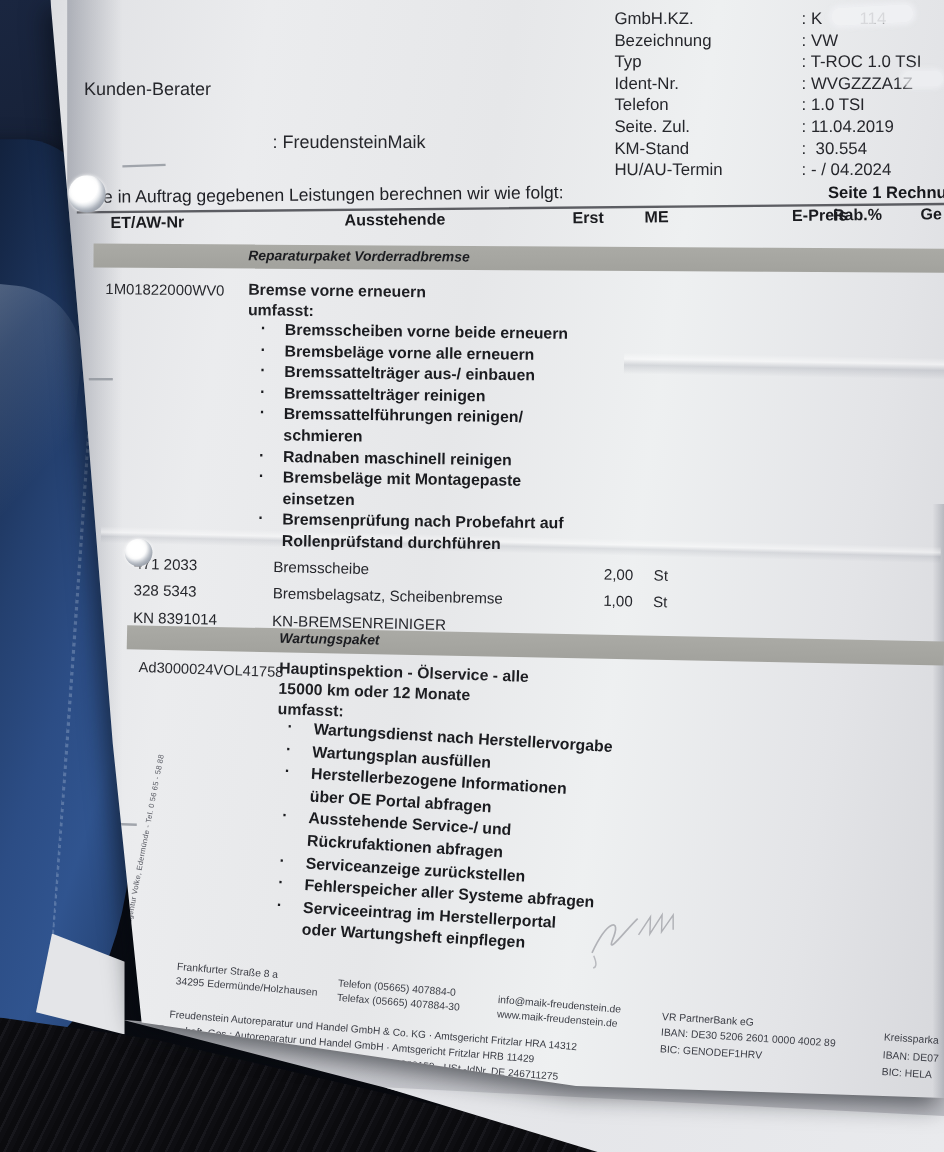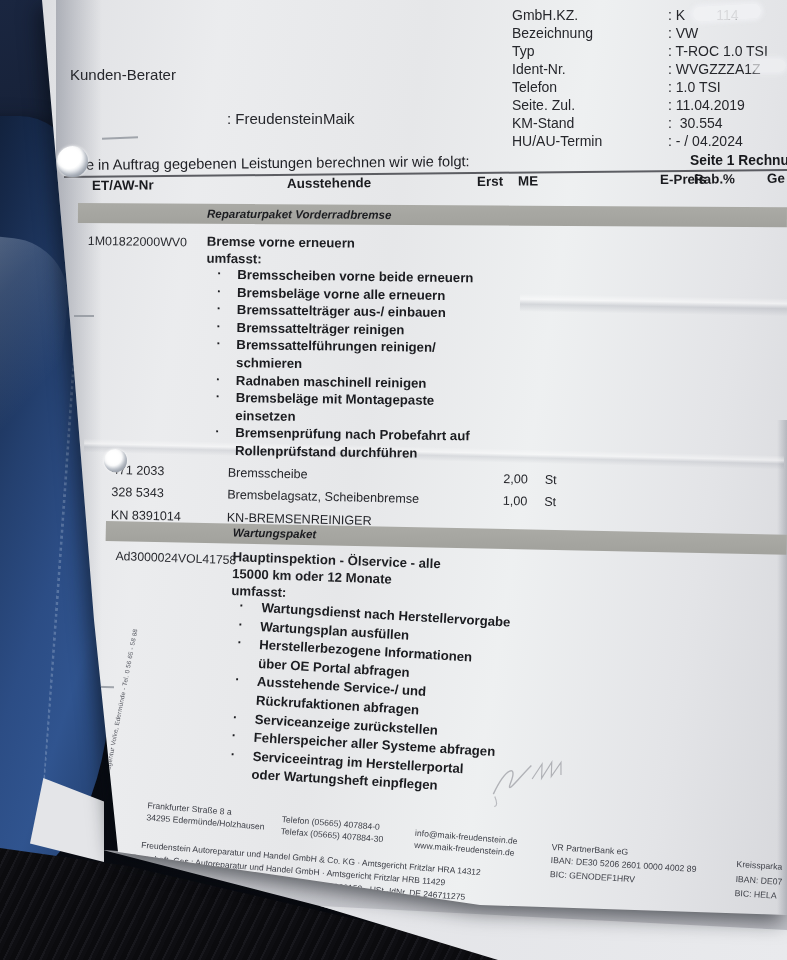--- a/index.html
+++ b/index.html
@@ -148,21 +148,21 @@
     </div>
 
     <div class="abs pageind">Seite 1 Rechnu</div>
     <div class="abs intro">Die in Auftrag gegebenen Leistungen berechnen wir wie folgt:</div>
     <div class="abs rule"></div>
 
     <div class="abs thead">
       <span style="left:92px">ET/AW-Nr</span>
       <span style="left:287px">Ausstehende</span>
       <span style="left:477px">Erst</span>
-      <span style="left:518px">ME</span>
+      <span style="left:537px">ME</span>
       <span style="left:660px">E-Preis</span>
       <span style="left:694px">Rab.%</span>
       <span style="left:767px">Ge</span>
     </div>
 
     <div class="abs band band1">
       <span class="bt">Reparaturpaket Vorderradbremse</span>
     </div>
 
     <div class="abs blockA">

